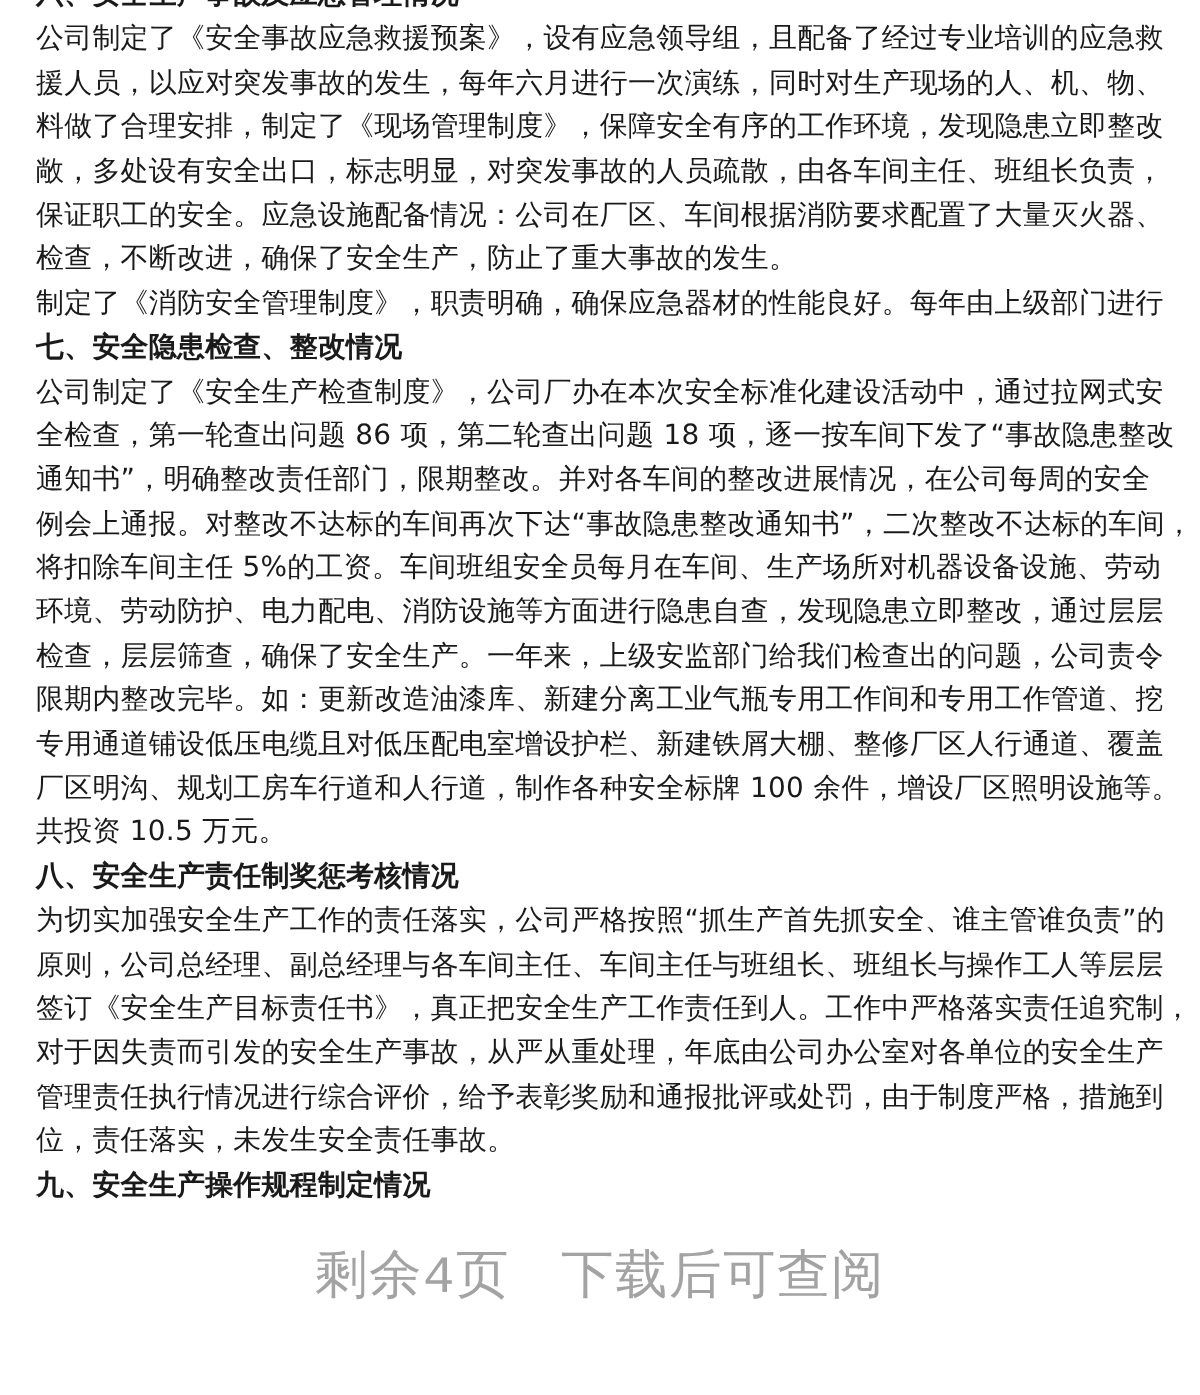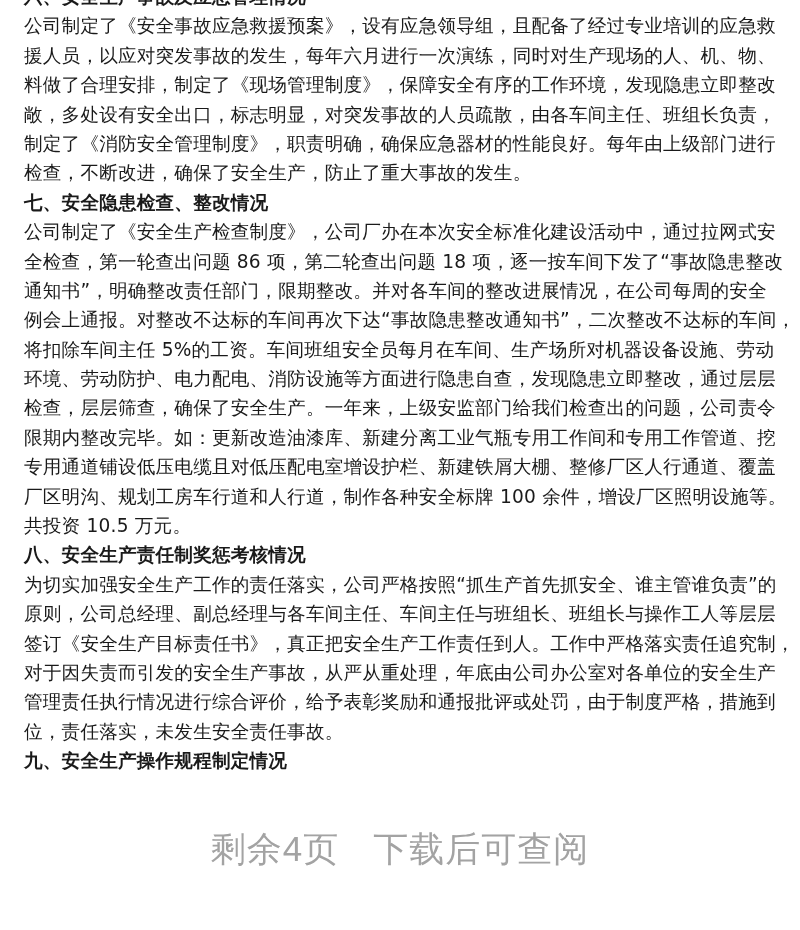--- a/index.html
+++ b/index.html
@@ -16,37 +16,38 @@
       height: 29.4px;
       line-height: 29.4px;
       font-size: 18.6px;
       white-space: nowrap;
       letter-spacing: 0.2px;
     }
     .line.heading { font-weight: bold; font-family: Liberation Serif, serif; }
     .more-notice {
       position: absolute; left: 0; width: 800px; top: 826px;
       text-align: center;
-      font-family: Liberation Sans, sans-serif;
+      font-family: Liberation Mono, monospace;
       font-size: 35px; color: #a3a3a3;
       letter-spacing: 1px;
     }
     .more-notice .gap { display: inline-block; width: 34px; }
   </style>
 </head>
 <body>
 
 <div class="page">
   <div class="line heading">六、安全生产事故及应急管理情况</div>
   <div class="line">公司制定了《安全事故应急救援预案》，设有应急领导组，且配备了经过专业培训的应急救</div>
   <div class="line">援人员，以应对突发事故的发生，每年六月进行一次演练，同时对生产现场的人、机、物、</div>
   <div class="line">料做了合理安排，制定了《现场管理制度》，保障安全有序的工作环境，发现隐患立即整改</div>
   <div class="line">敞，多处设有安全出口，标志明显，对突发事故的人员疏散，由各车间主任、班组长负责，</div>
+  <div class="line">保证职工的安全。应急设施配备情况：公司在厂区、车间根据消防要求配置了大量灭火器、</div>
+  <div class="line">检查，不断改进，确保了安全生产，防止了重大事故的发生。</div>
   <div class="line">制定了《消防安全管理制度》，职责明确，确保应急器材的性能良好。每年由上级部门进行</div>
-  <div class="line">检查，不断改进，确保了安全生产，防止了重大事故的发生。</div>
   <div class="line heading">七、安全隐患检查、整改情况</div>
   <div class="line">公司制定了《安全生产检查制度》，公司厂办在本次安全标准化建设活动中，通过拉网式安</div>
   <div class="line">全检查，第一轮查出问题 86 项，第二轮查出问题 18 项，逐一按车间下发了“事故隐患整改</div>
   <div class="line">通知书”，明确整改责任部门，限期整改。并对各车间的整改进展情况，在公司每周的安全</div>
   <div class="line">例会上通报。对整改不达标的车间再次下达“事故隐患整改通知书”，二次整改不达标的车间，</div>
   <div class="line">将扣除车间主任  5%的工资。车间班组安全员每月在车间、生产场所对机器设备设施、劳动</div>
   <div class="line">环境、劳动防护、电力配电、消防设施等方面进行隐患自查，发现隐患立即整改，通过层层</div>
   <div class="line">检查，层层筛查，确保了安全生产。一年来，上级安监部门给我们检查出的问题，公司责令</div>
   <div class="line">限期内整改完毕。如：更新改造油漆库、新建分离工业气瓶专用工作间和专用工作管道、挖</div>
   <div class="line">专用通道铺设低压电缆且对低压配电室增设护栏、新建铁屑大棚、整修厂区人行通道、覆盖</div>

